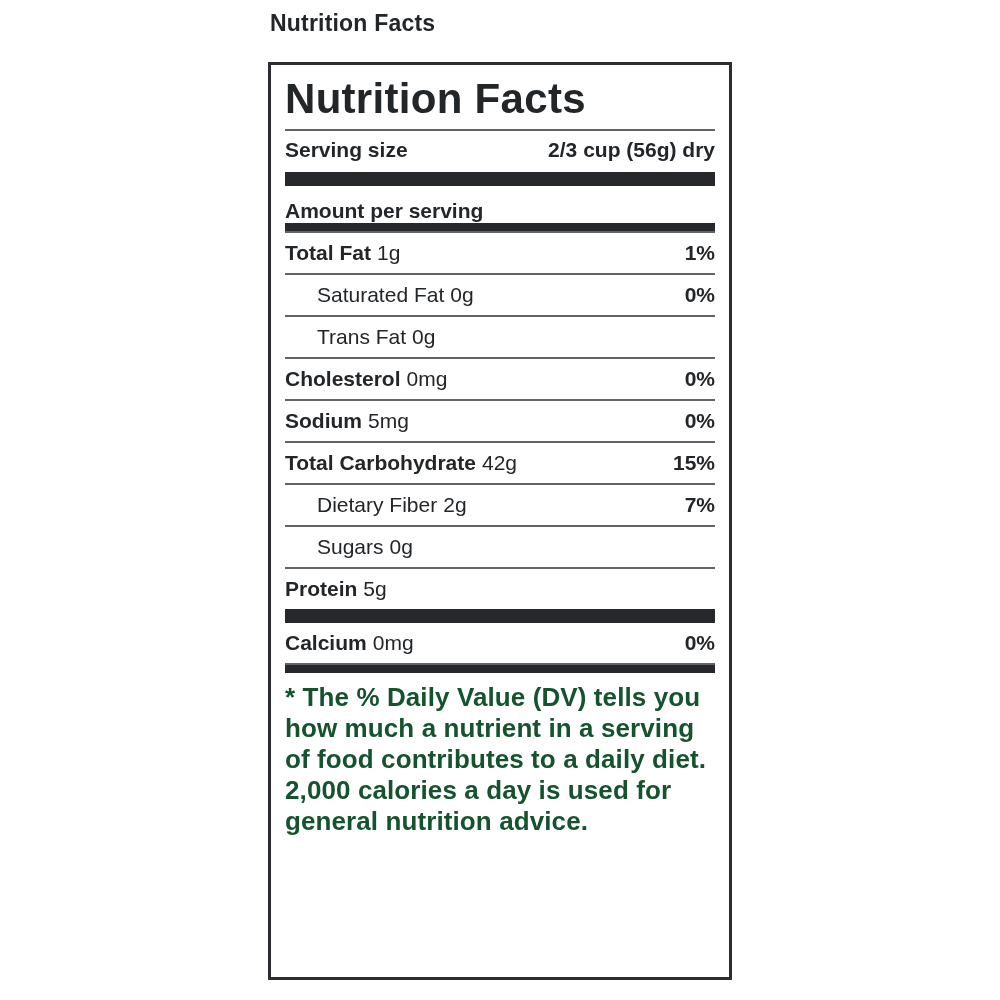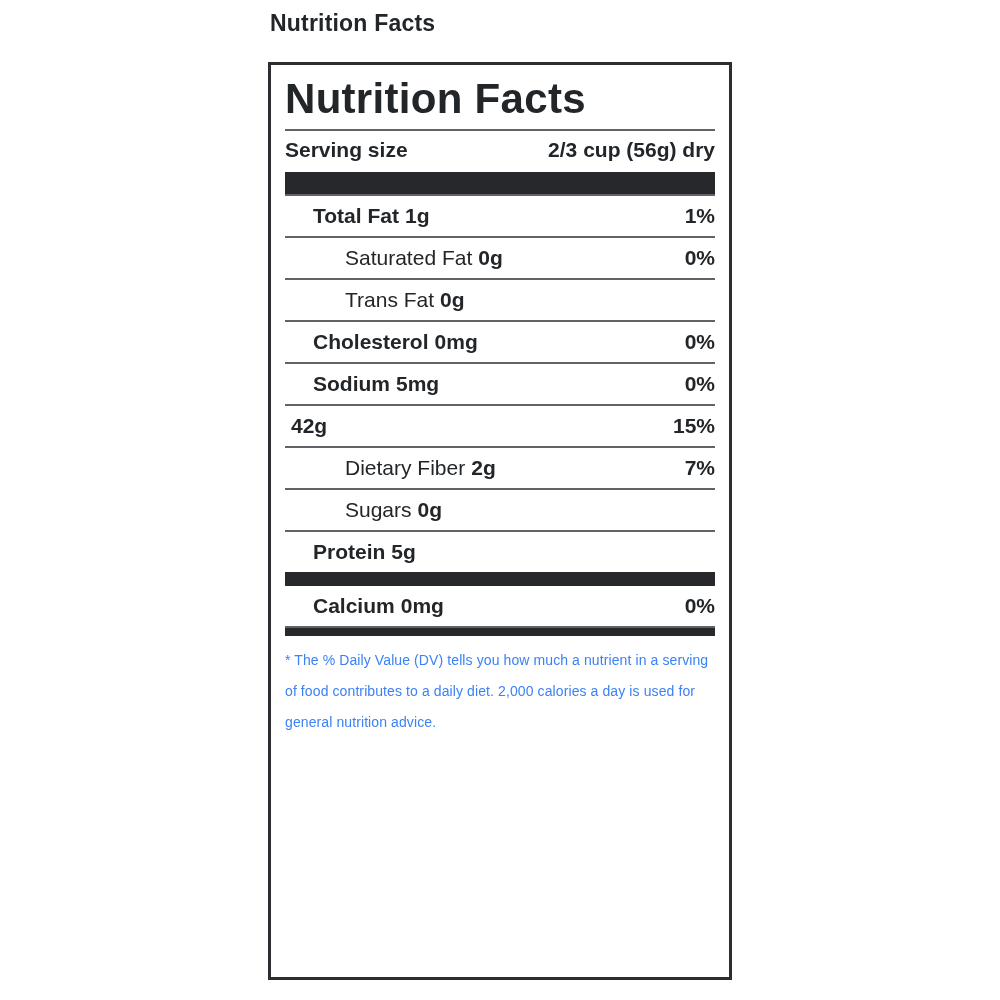--- a/index.html
+++ b/index.html
@@ -44,28 +44,28 @@
   .calories-label { font-size:40px; font-weight:700; letter-spacing:.3px; }
   .calories-value { font-size:47px; font-weight:700; letter-spacing:.5px; }
 
   .dv-header { text-align:right; font-size:21px; font-weight:700; padding:11px 0 9px 0; }
 
   .row {
     display:flex; justify-content:space-between; align-items:center;
     font-size:21px; height:40px; flex:none;
   }
   .row .left  { display:flex; align-items:baseline; }
-  .row .name  { font-weight:700;margin-left:28px; }
+  .row .name  { font-weight:700; }
   .row.sub .name { font-weight:400; }
   .row.sub .left { padding-left:32px; }
-  .row .amt   { font-weight:700; margin-left:6px; }
+  .row .amt   { font-weight:400; margin-left:6px; }
   .row .dv    { font-weight:700; }
 
   .footnote {
-    font-size:14px; line-height:31px; color:#3b82f6; font-weight:400;
+    font-size:26px; line-height:31px; color:#14532d; font-weight:700;
     padding:9px 0 0 0; letter-spacing:.1px;
   }
 </style>
 </head>
 <body>
 
 <div class="page">
 
   <div class="page-title">Nutrition Facts</div>
 
@@ -75,20 +75,21 @@
     <div class="rule"></div>
 
 
     <div class="serving-size-row">
       <span>Serving size</span>
       <span>2/3 cup (56g) dry</span>
     </div>
 
     <div class="bar-thick"></div>
 
+    <div class="amount-per-serving">Amount per serving</div>
 
 
     <div class="bar-med"></div>
 
     <div class="rule"></div>
 
     <div class="row main">
       <span class="left">
           <span class="name">Total Fat</span>
           <span class="amt">1g</span>
@@ -128,20 +129,21 @@
       <span class="left">
           <span class="name">Sodium</span>
           <span class="amt">5mg</span>
         </span>
       <span class="dv">0%</span>
     </div>
     <div class="rule"></div>
 
     <div class="row main">
       <span class="left">
+          <span class="name">Total Carbohydrate</span>
           <span class="amt">42g</span>
         </span>
       <span class="dv">15%</span>
     </div>
     <div class="rule"></div>
 
     <div class="row sub">
       <span class="left">
           <span class="name">Dietary Fiber</span>
           <span class="amt">2g</span>

